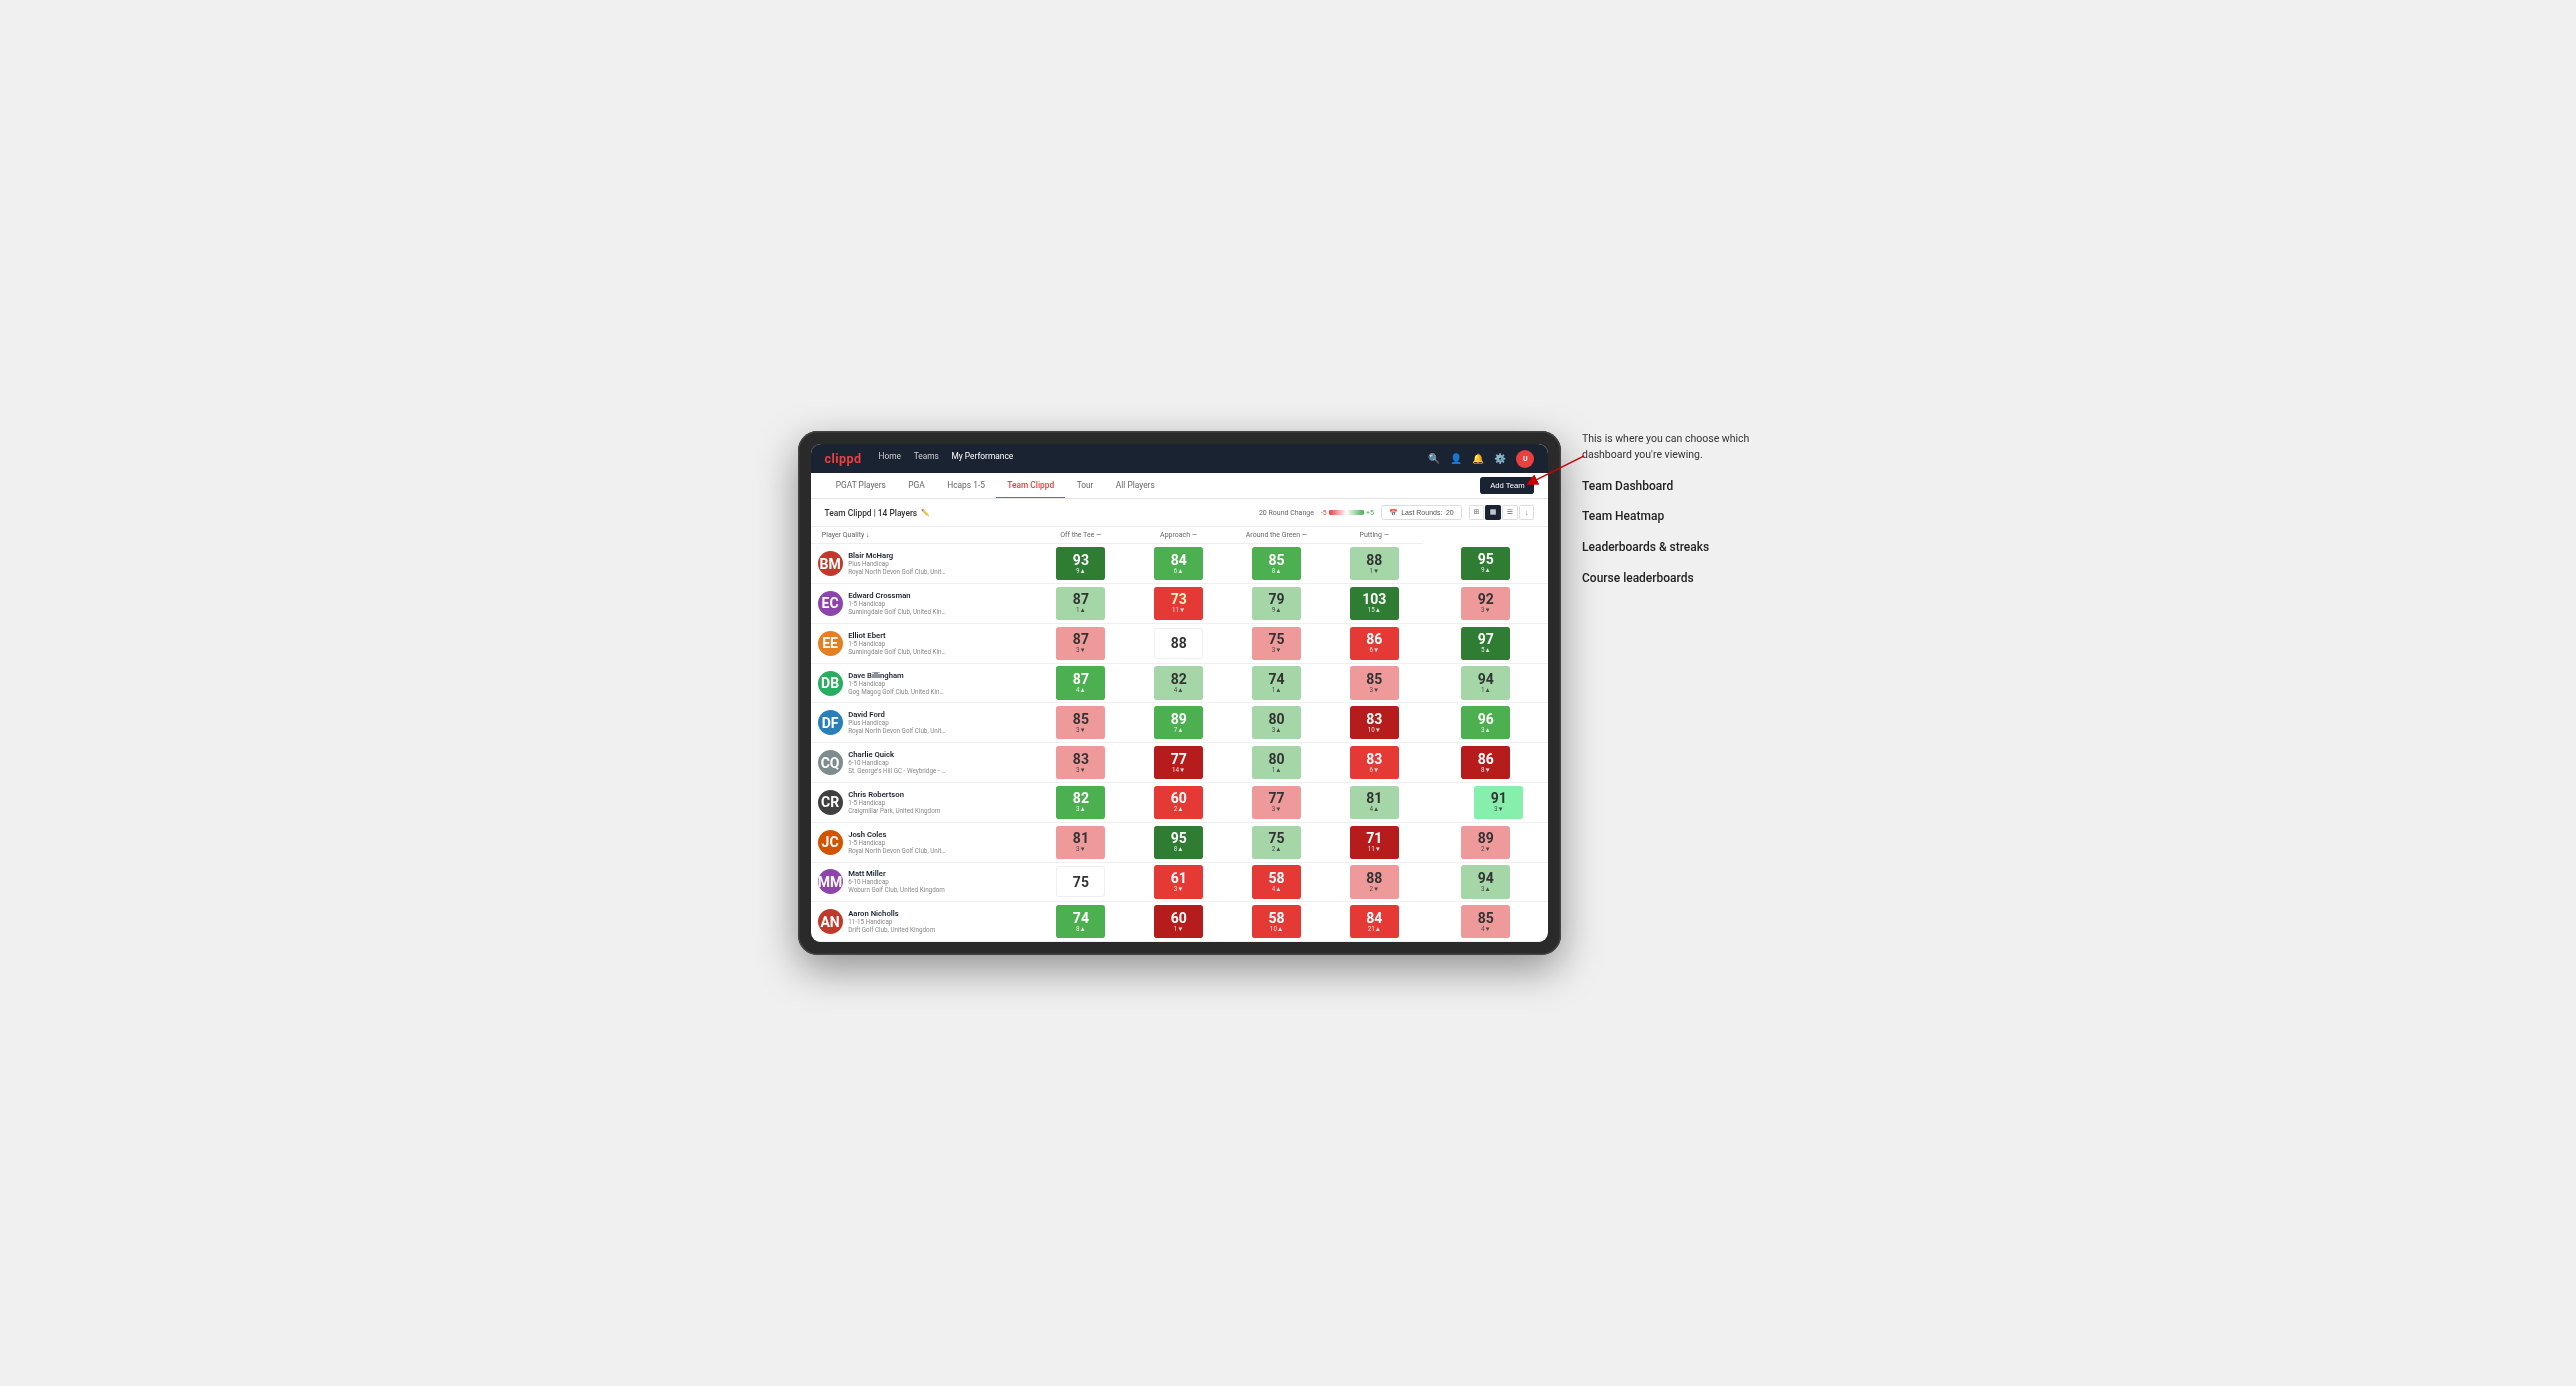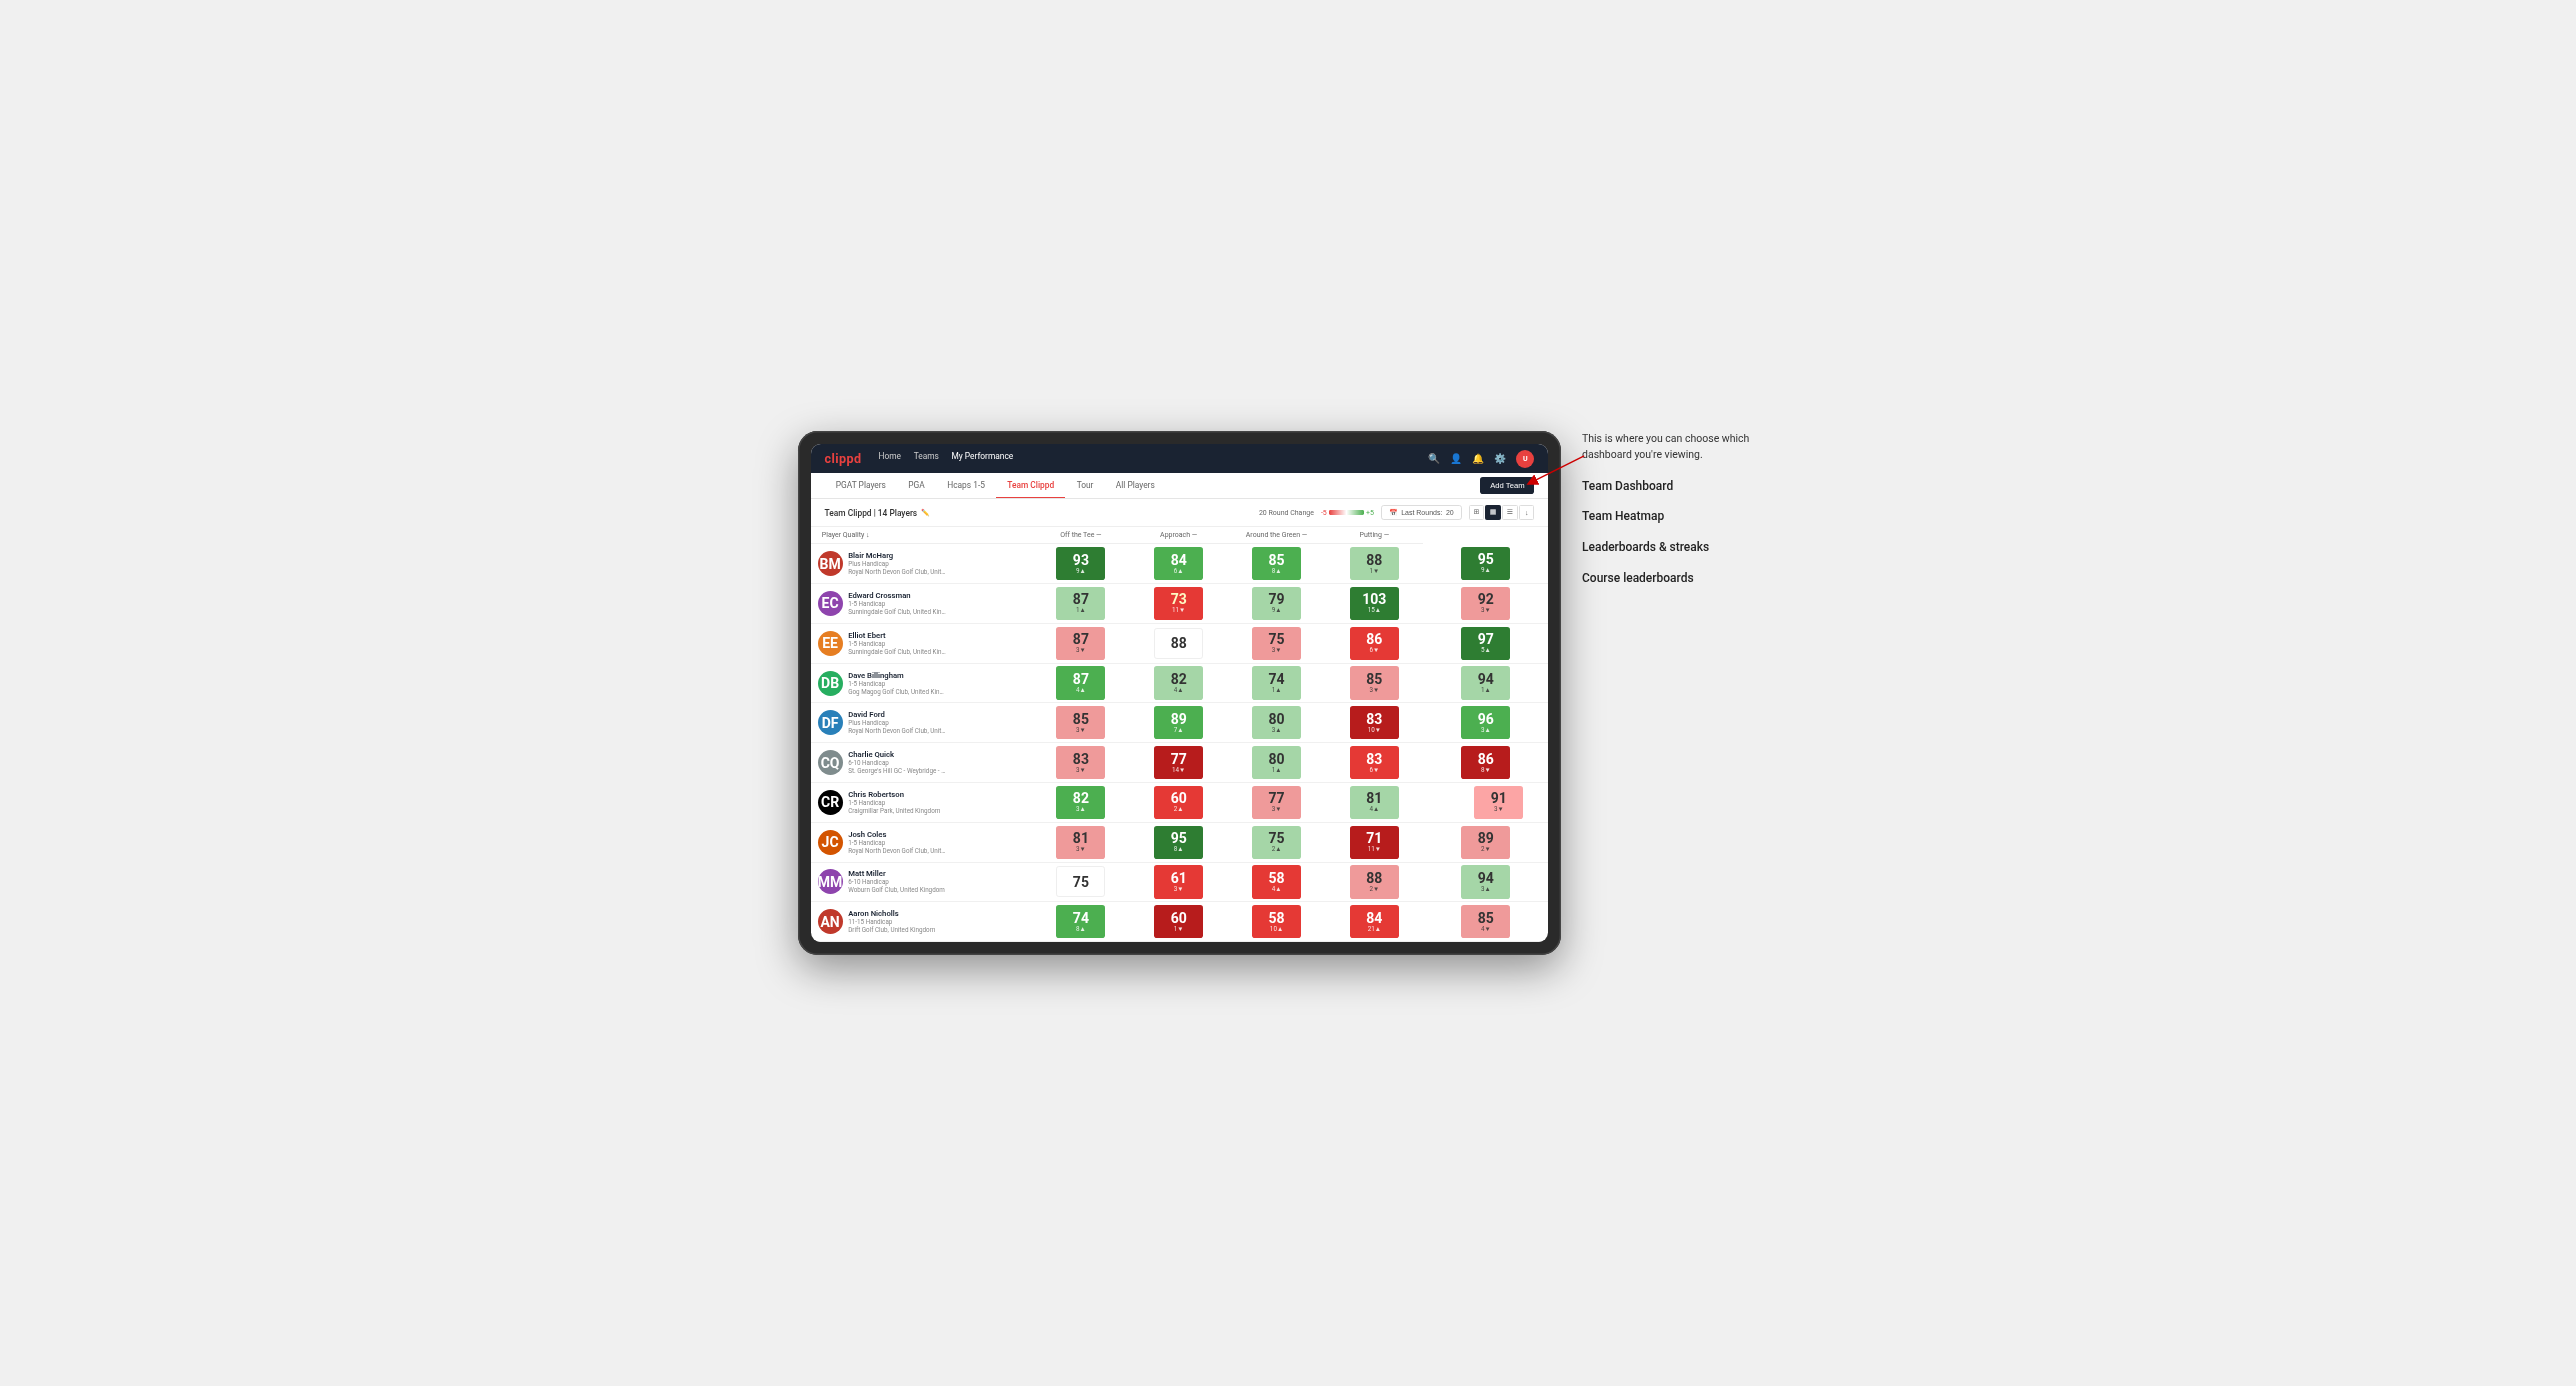--- a/index.html
+++ b/index.html
@@ -653,21 +653,21 @@
       </div></td>
                 <td class="score-cell">
       <div class="score-box" style="background:#b71c1c;min-width:49px;">
         <span class="score-num" style="color:#fff">86</span>
         <span class="score-change" style="color:#fff;opacity:0.85;">8▼</span>
       </div></td>
               </tr>
               <tr>
                 <td class="player-col">
     <div class="player-info">
-      <div class="player-avatar" style="background:#000000">CR</div>
+      <div class="player-avatar" style="background:#404040">CR</div>
       <div>
         <div class="player-name">Chris Robertson</div>
         <div class="player-detail">1-5 Handicap</div>
         <div class="player-detail">Craigmillar Park, United Kingdom</div>
       </div>
     </div>
                 </td>
                 <td class="score-cell">
       <div class="score-box" style="background:#4caf50;min-width:49px;">
         <span class="score-num" style="color:#fff">82</span>
@@ -682,21 +682,21 @@
       <div class="score-box" style="background:#ef9a9a;min-width:49px;">
         <span class="score-num" style="color:#333">77</span>
         <span class="score-change" style="color:#333;opacity:0.85;">3▼</span>
       </div></td>
                 <td class="score-cell">
       <div class="score-box" style="background:#a5d6a7;min-width:49px;">
         <span class="score-num" style="color:#333">81</span>
         <span class="score-change" style="color:#333;opacity:0.85;">4▲</span>
       </div></td>
                 <td class="score-cell">
-      <div class="score-box" style="background:#fca5a5;min-width:49px;margin-left:26px;">
+      <div class="score-box" style="background:#86efac;min-width:49px;margin-left:26px;">
         <span class="score-num" style="color:#333">91</span>
         <span class="score-change" style="color:#333;opacity:0.85;">3▼</span>
       </div></td>
               </tr>
               <tr>
                 <td class="player-col">
     <div class="player-info">
       <div class="player-avatar" style="background:#d35400">JC</div>
       <div>
         <div class="player-name">Josh Coles</div>

